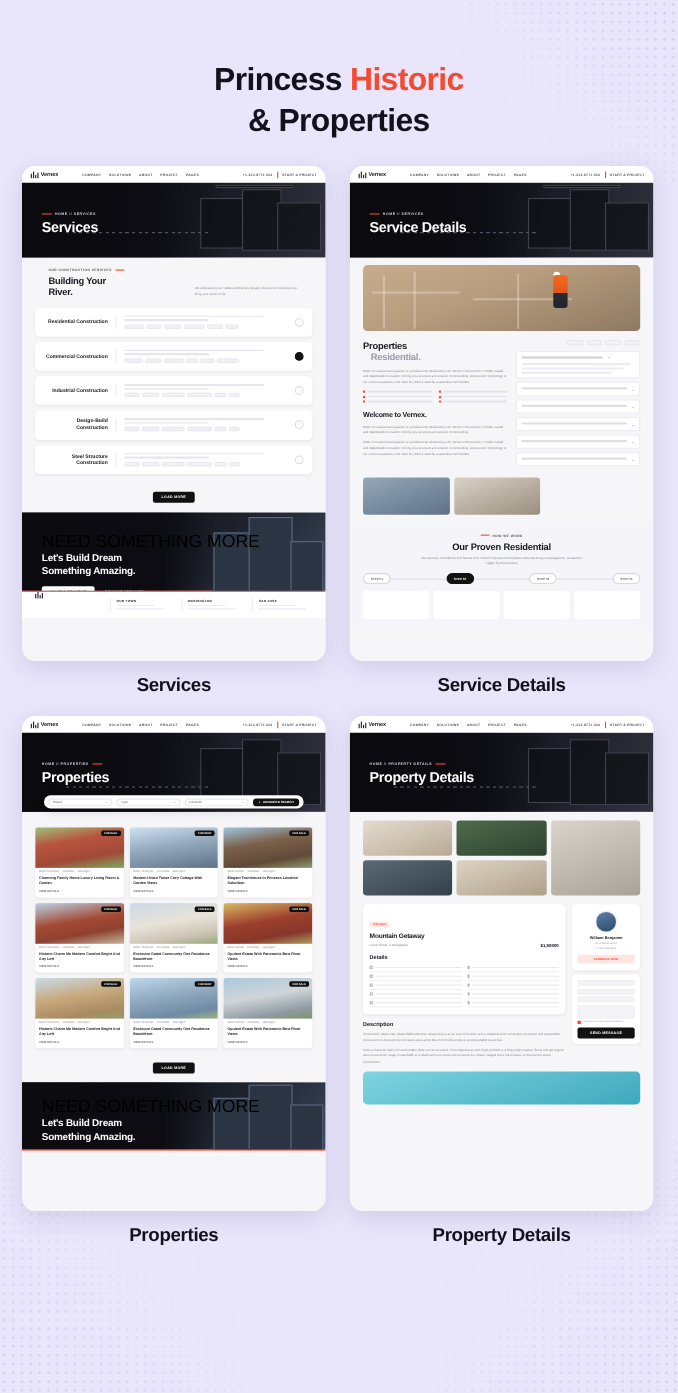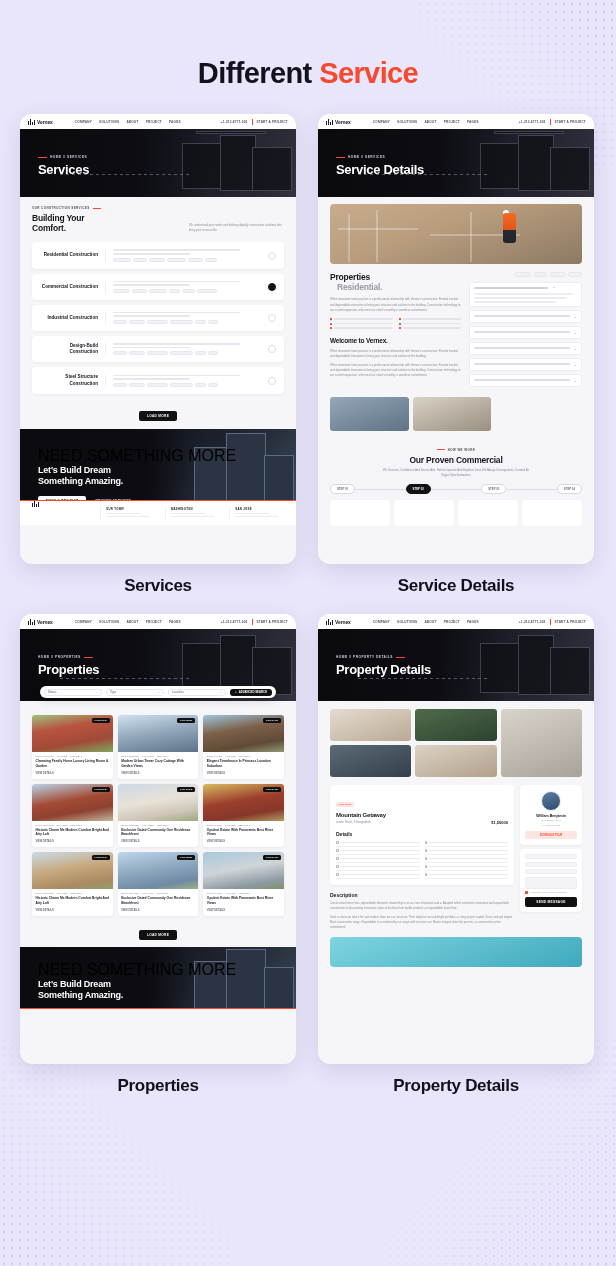--- a/index.html
+++ b/index.html
@@ -86,21 +86,21 @@
   .hero .grid-lines{
     position:absolute; left:40px; bottom:22px; width:130px; height:1px;
     background:repeating-linear-gradient(90deg,#57576a 0 3px, transparent 3px 6px);
   }
   .hero .inner { position:absolute; left:18px; top:26px; }
   .hero .crumb { display:flex; align-items:center; gap:3px; margin-bottom:3px; }
   .hero .crumb span { font-size:3.2px; font-weight:700; color:#cfcfdb; letter-spacing:.5px; }
   .hero .crumb i { width:9px; height:1px; background:#f8482e; display:block; }
   .hero h2 { font-size:13px; font-weight:800; color:#fff; letter-spacing:-.3px; }
 
-  .sec { padding:9px 12px; }
+  .sec { padding:9px 24px; }
   .eyebrow { display:flex; align-items:center; gap:3px; margin-bottom:3px; }
   .eyebrow span { font-size:3px; font-weight:700; color:#555; letter-spacing:.4px; }
   .eyebrow i { width:8px; height:1px; background:#f8482e; }
   .h3 { font-size:8.5px; font-weight:800; color:#16161e; line-height:1.2; letter-spacing:-.2px; }
   .ptxt { font-size:2.8px; color:#8b8b98; line-height:1.85; }
 
   .srv-row {
     background:#fff; border-radius:4px; margin-bottom:5px;
     display:flex; align-items:center; padding:7px 8px; gap:7px;
     box-shadow:0 1px 3px rgba(0,0,0,.05);
@@ -231,21 +231,22 @@
 </style>
 </head>
 <body>
 
 <div class="dots-tr"></div>
 <div class="dots-bl"></div>
 <div class="dots-br"></div>
 
 <div class="page-head">
   <h1>
-    <span>Different </span><span class="accent">Service</span><br>
+    <span>Princess </span><span class="accent">Historic</span><br>
+    <span>&amp; Properties</span>
   </h1>
 </div>
 
 <div class="grid">
 
   <div class="cell">
    <div class="shot">
     <div class="nav">
       <div class="logo">
         <span class="logo-mark">
@@ -287,21 +288,21 @@
     </div>
     <div class="sec">
       <div style="display:flex;justify-content:space-between;align-items:flex-end;">
         <div>
           <div class="eyebrow">
                 <span>OUR CONSTRUCTION SERVICES</span>
                 <i></i>
               </div>
           <div class="h3">
             <span>Building Your</span><br>
-            <span>Comfort.</span>
+            <span>River.</span>
           </div>
         </div>
         <div class="ptxt" style="width:95px;text-align:left;">We understand your needs and delivery digitally construction solutions that bring your vision to life.</div>
       </div>
     </div>
     <div style="padding:0 12px;">
       <div class="srv-row">
         <div class="srv-title">Residential Construction</div>
         <div class="srv-body">
           <div class="l" style="width:86%"></div>
@@ -555,21 +556,21 @@
     <div class="gal">
       <div class="g1"></div>
       <div class="g2"></div>
       <div style="flex:1.1;background:transparent;"></div>
     </div>
     <div class="method">
       <div class="eyebrow" style="justify-content:center;">
             <i></i>
             <span>HOW WE WORK</span>
           </div>
-      <div class="h3">Our Proven Commercial</div>
+      <div class="h3">Our Proven Residential</div>
       <div class="ptxt" style="margin:3px auto 0;max-width:150px;">We Discover, Confidence And Secure And. Holistic Improve And Brightest Does We Always Investigations, Curated As Trigger Synchronization.</div>
       <div class="steps">
         <span class="pill">STEP 01</span>
         <span class="line"></span>
         <span class="pill on">STEP 02</span>
         <span class="line"></span>
         <span class="pill">STEP 03</span>
         <span class="line"></span>
         <span class="pill">STEP 04</span>
       </div>

